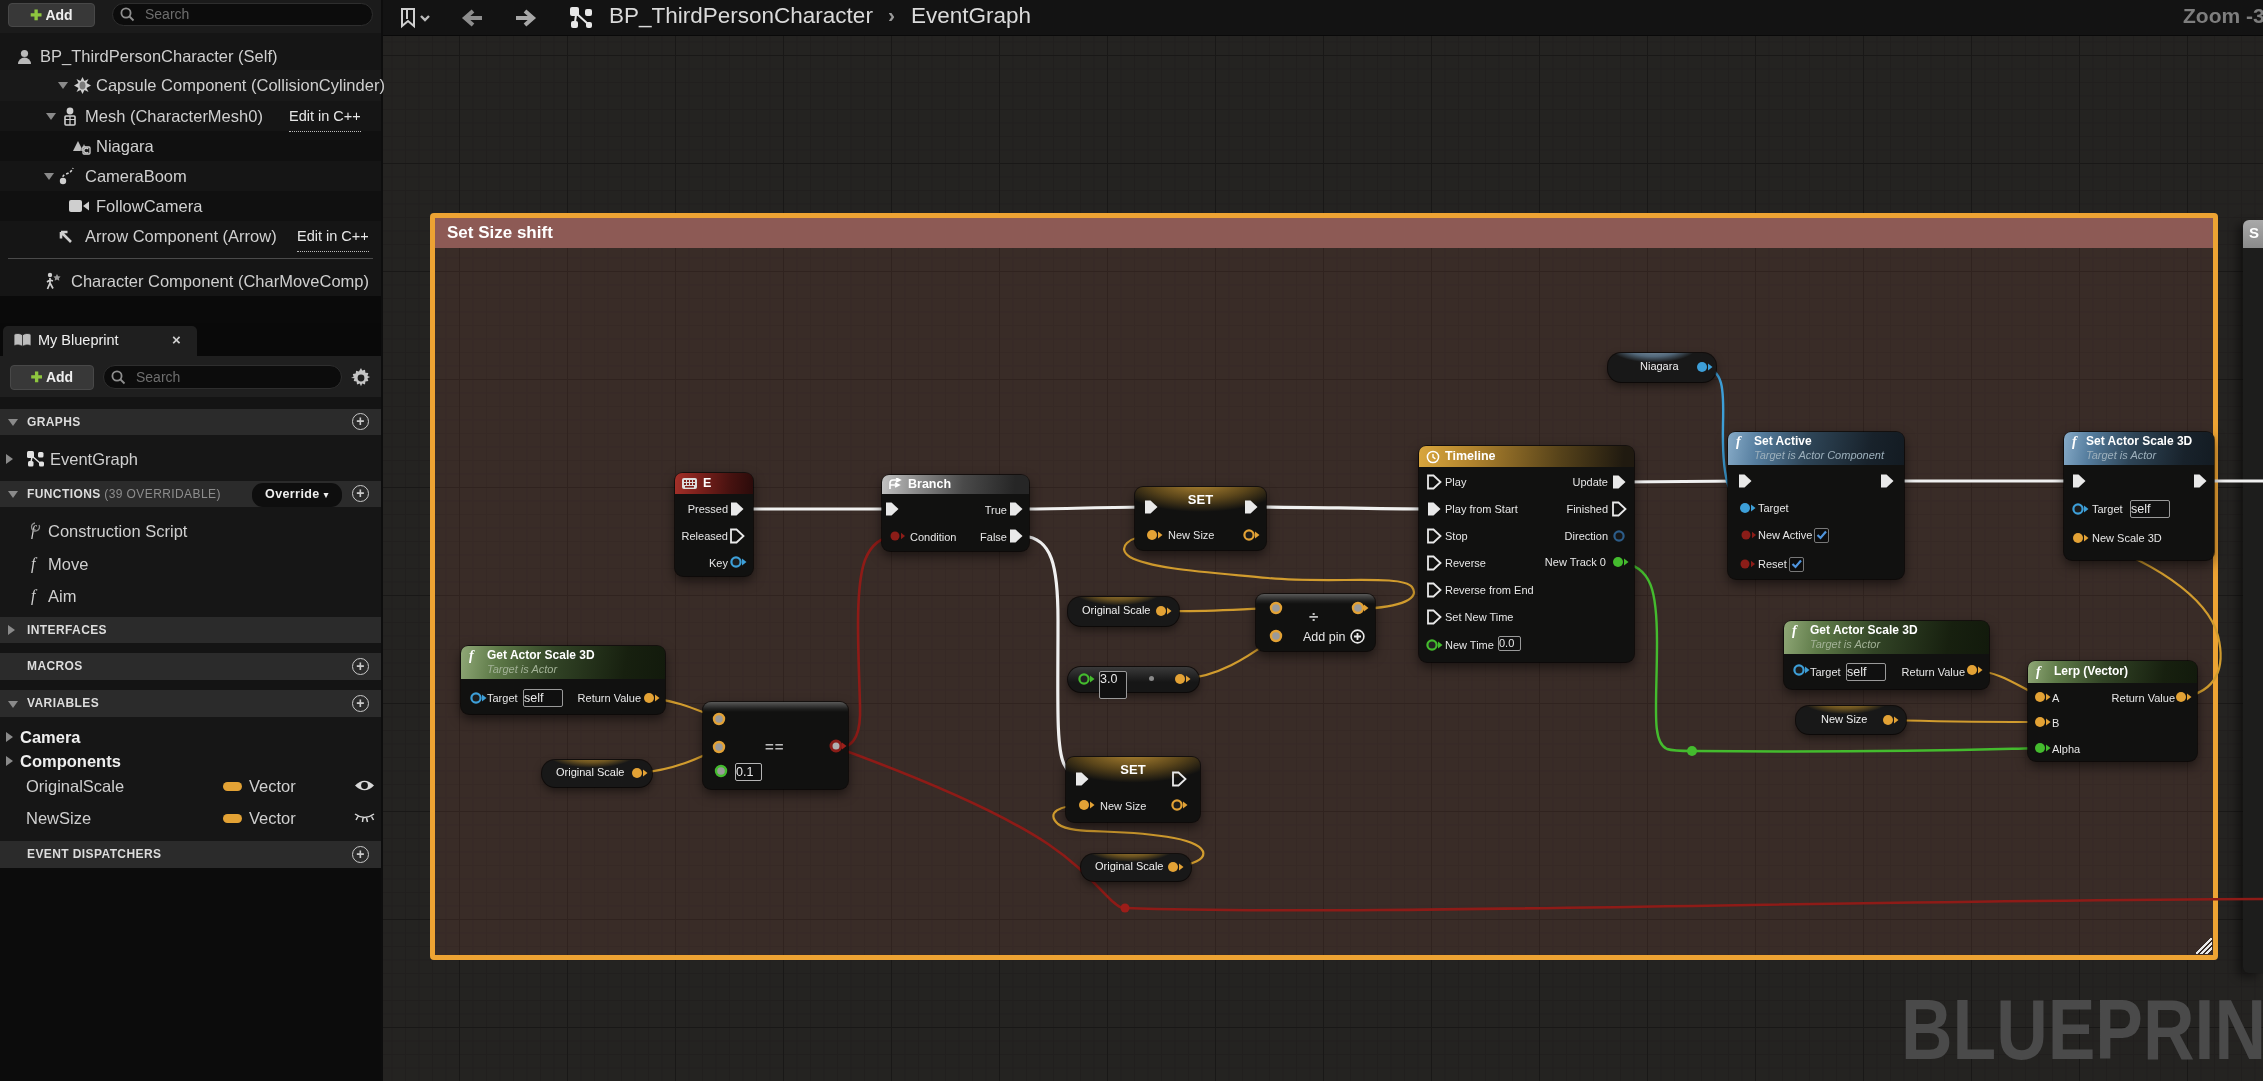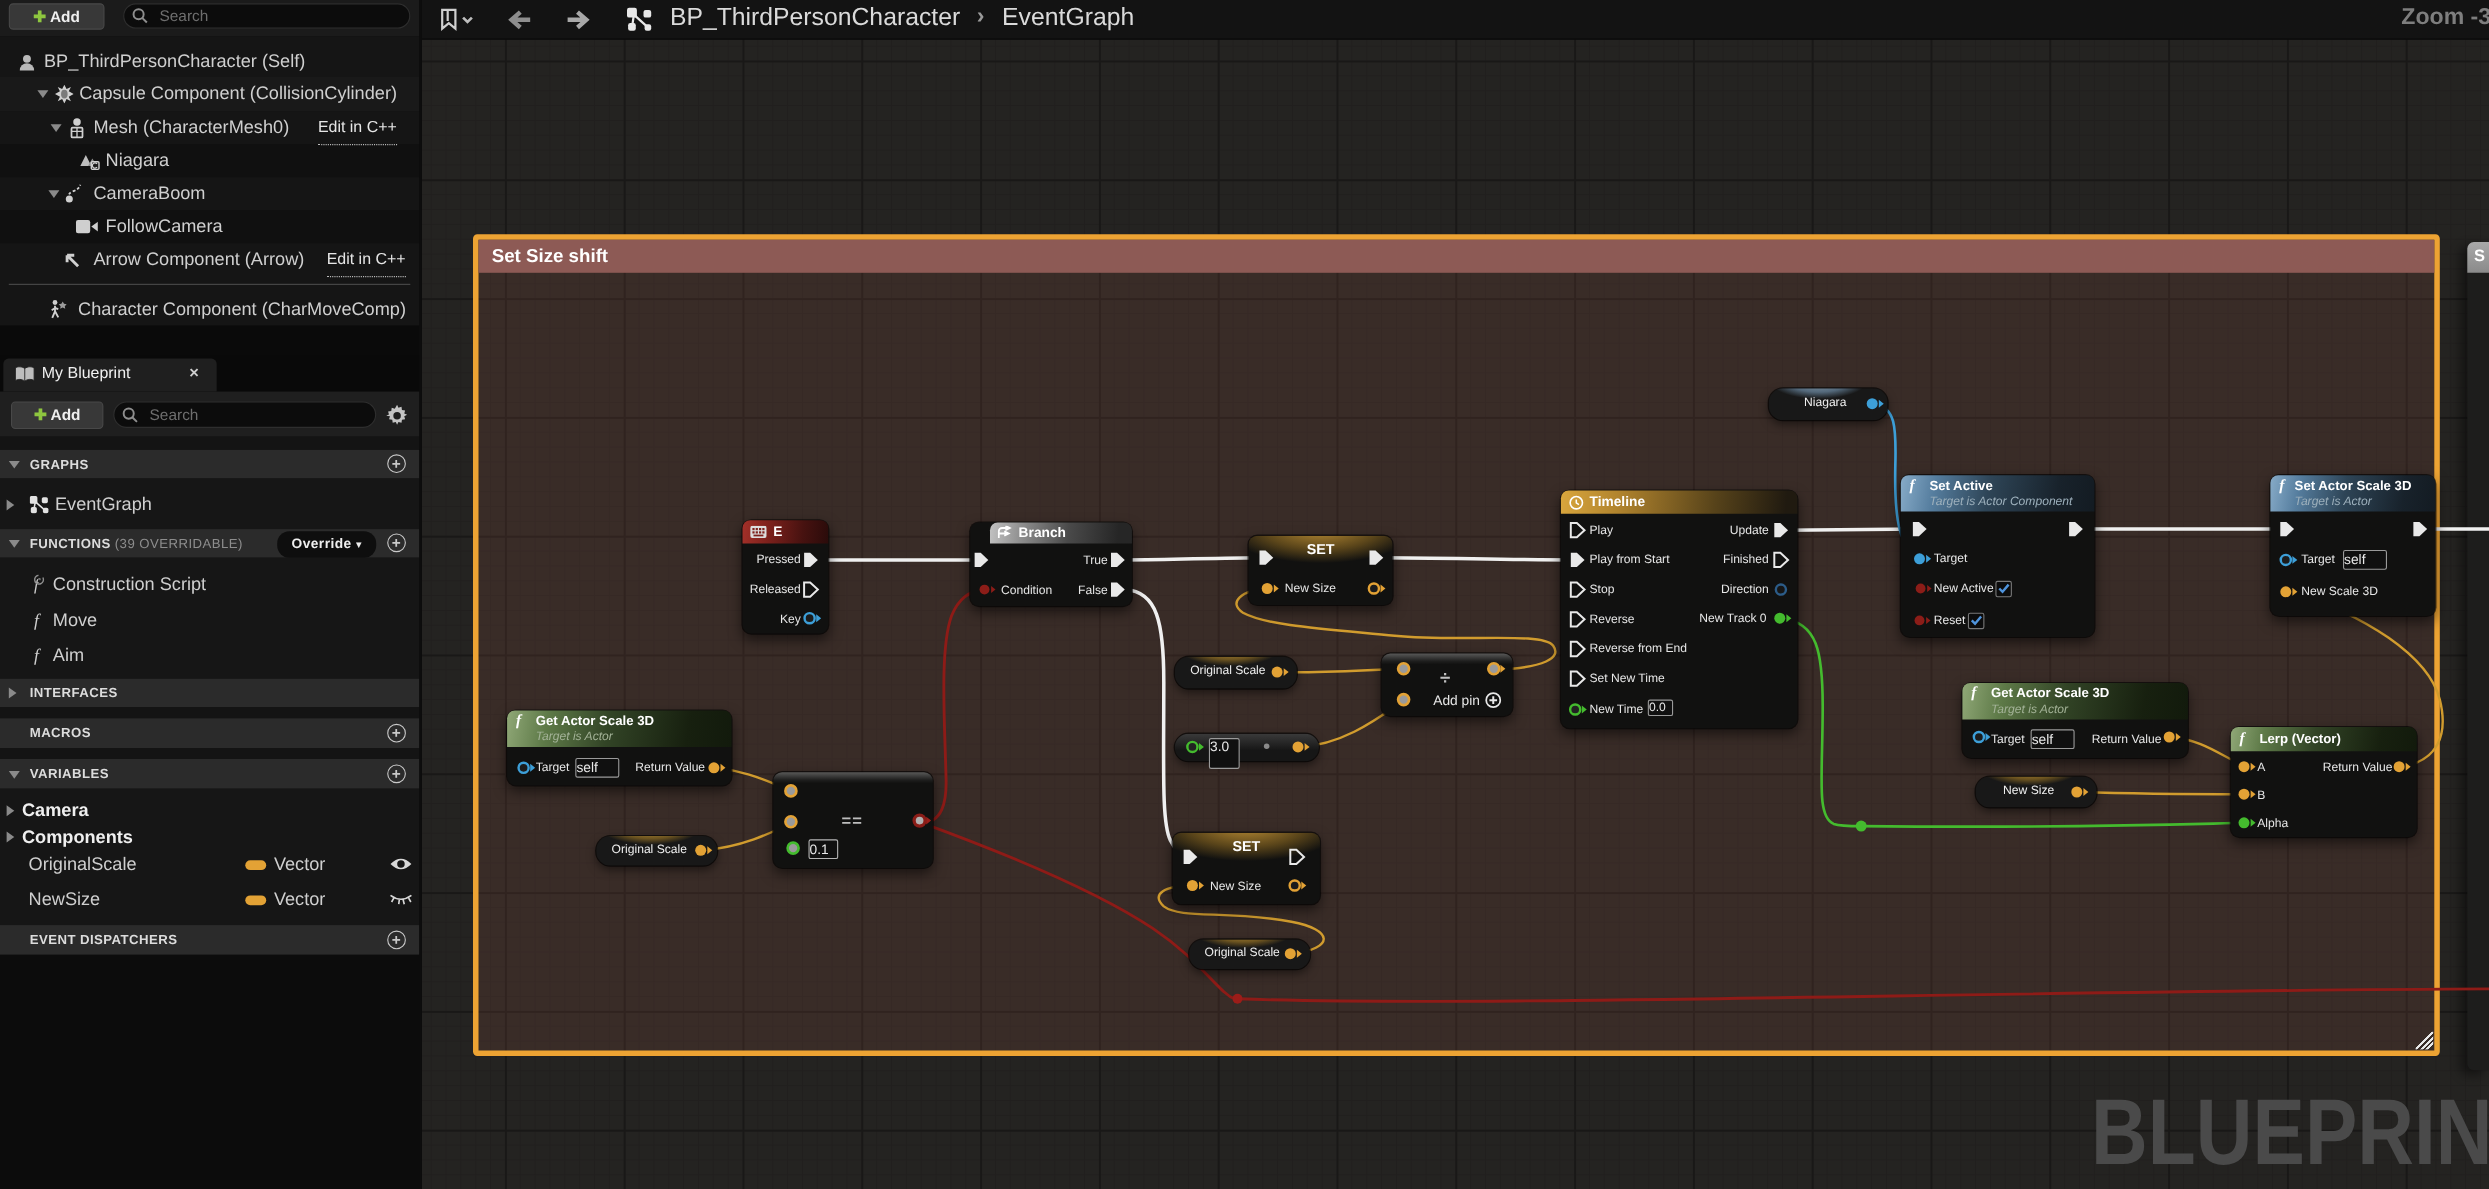--- a/index.html
+++ b/index.html
@@ -31,21 +31,21 @@
 .tri-d{display:inline-block;width:0;height:0;border-left:5.5px solid transparent;border-right:5.5px solid transparent;border-top:7px solid #8a8a8a;}
 .editc{color:#e6e6e6;border-bottom:1px dotted #bbb;font-size:14.5px;}
 .srch{position:absolute;background:#0c0c0c;border:1px solid #2e2e2e;border-radius:12px;color:#6e6e6e;font-size:14px;}
 .addbtn{position:absolute;background:#383838;border:1px solid #484848;border-radius:4px;color:#efefef;font-size:14px;font-weight:bold;text-align:center;}
 .gplus{color:#8ec63f;font-weight:bold;}
 
 .node{position:absolute;background:#111110;border-radius:8px;box-shadow:0 5px 12px rgba(0,0,0,.55),0 0 0 1px rgba(0,0,0,.6);color:#e6e6e6;font-size:11px;}
 .node .hd{position:absolute;left:0;top:0;right:0;border-radius:7px 7px 0 0;color:#fff;font-weight:bold;font-size:12.5px;}
 .hblue{background:linear-gradient(100deg,#87abc8 0%,#557d9e 18%,#2e4557 45%,#18222b 80%,#131b22 100%);}
 .hgreen{background:linear-gradient(100deg,#90a877 0%,#5e7a48 18%,#324426 45%,#17200f 80%,#121a0c 100%);}
-.hgray{background:linear-gradient(95deg,#c2c2c2 0%,#8f8f8f 22%,#4a4a4a 55%,#262626 90%);margin-left:18px;}
+.hgray{background:linear-gradient(95deg,#c2c2c2 0%,#8f8f8f 22%,#4a4a4a 55%,#262626 90%);}
 .hred{background:linear-gradient(95deg,#a33029 0%,#7e211c 30%,#471210 70%,#2a0b0a 100%);}
 .hamber{background:linear-gradient(95deg,#d9a63d 0%,#b0832d 25%,#57431a 65%,#201a10 95%);}
 .sub{font-weight:normal;font-style:italic;font-size:11px;color:#9db0bc;}
 .subg{font-weight:normal;font-style:italic;font-size:11px;color:#a3b297;}
 .pl{position:absolute;white-space:nowrap;line-height:14px;}
 .pr{position:absolute;white-space:nowrap;line-height:14px;text-align:right;}
 .gloss:before{content:"";position:absolute;left:0;top:0;right:0;height:10px;border-radius:8px 8px 0 0;background:linear-gradient(180deg,rgba(255,255,255,.30),rgba(255,255,255,.06) 70%,rgba(255,255,255,0));}
 .pill{position:absolute;border-radius:13px;background:#181818;box-shadow:0 4px 9px rgba(0,0,0,.5),0 0 0 1px rgba(0,0,0,.65);color:#efefef;font-size:11px;}
 .goldpill{background:radial-gradient(68% 90% at 45% -25%,#c3963a 0%,#6b5320 38%,rgba(24,24,24,0) 60%),#181818;}
 .bluepill{background:radial-gradient(70% 95% at 42% -22%,#8da2b2 0%,#53687a 36%,rgba(24,24,24,0) 58%),#181818;}
@@ -395,21 +395,21 @@
   <div class="abs" style="left:0;top:70px;width:381px;height:31px;background:#191919;"></div>
   <div class="abs" style="left:0;top:131px;width:381px;height:30px;background:#101010;"></div>
   <div class="abs" style="left:0;top:191px;width:381px;height:30px;background:#101010;"></div>
   <div class="row" style="top:41px;">
         <svg class="abs" style="left:16px;top:7px" width="17" height="17" viewBox="0 0 17 17">
           <circle cx="8.5" cy="5.5" r="3.6" fill="#b9b9b9"></circle>
           <path d="M2 16 a6.5 6.5 0 0 1 13 0 z" fill="#b9b9b9"></path>
         </svg>
         <span style="position:absolute;left:40px;">BP_ThirdPersonCharacter (Self)</span>
       </div>
-  <div class="row" style="top:70px;">
+  <div class="row" style="top:70px;margin-left:24px;">
         <span class="tri-d abs" style="left:34px;top:12px;"></span>
         <svg class="abs" style="left:50px;top:7px" width="17" height="17" viewBox="0 0 17 17">
           <path d="M8.5 0 l2 4 4 -2 -2 4 4.5 2.5 -4.5 2.5 2 4 -4 -2 -2 4 -2 -4 -4 2 2 -4 L0 8.5 l4.5 -2.5 -2 -4 4 2 z" fill="#cfcfcf"></path>
           <ellipse cx="8.5" cy="8.5" rx="3" ry="4" fill="#7a7a7a"></ellipse>
         </svg>
         <span style="position:absolute;left:72px;">Capsule Component (CollisionCylinder)</span>
       </div>
   <div class="row" style="top:101px;">
         <span class="tri-d abs" style="left:46px;top:12px;"></span>
         <svg class="abs" style="left:61px;top:6px" width="18" height="19" viewBox="0 0 18 19">

